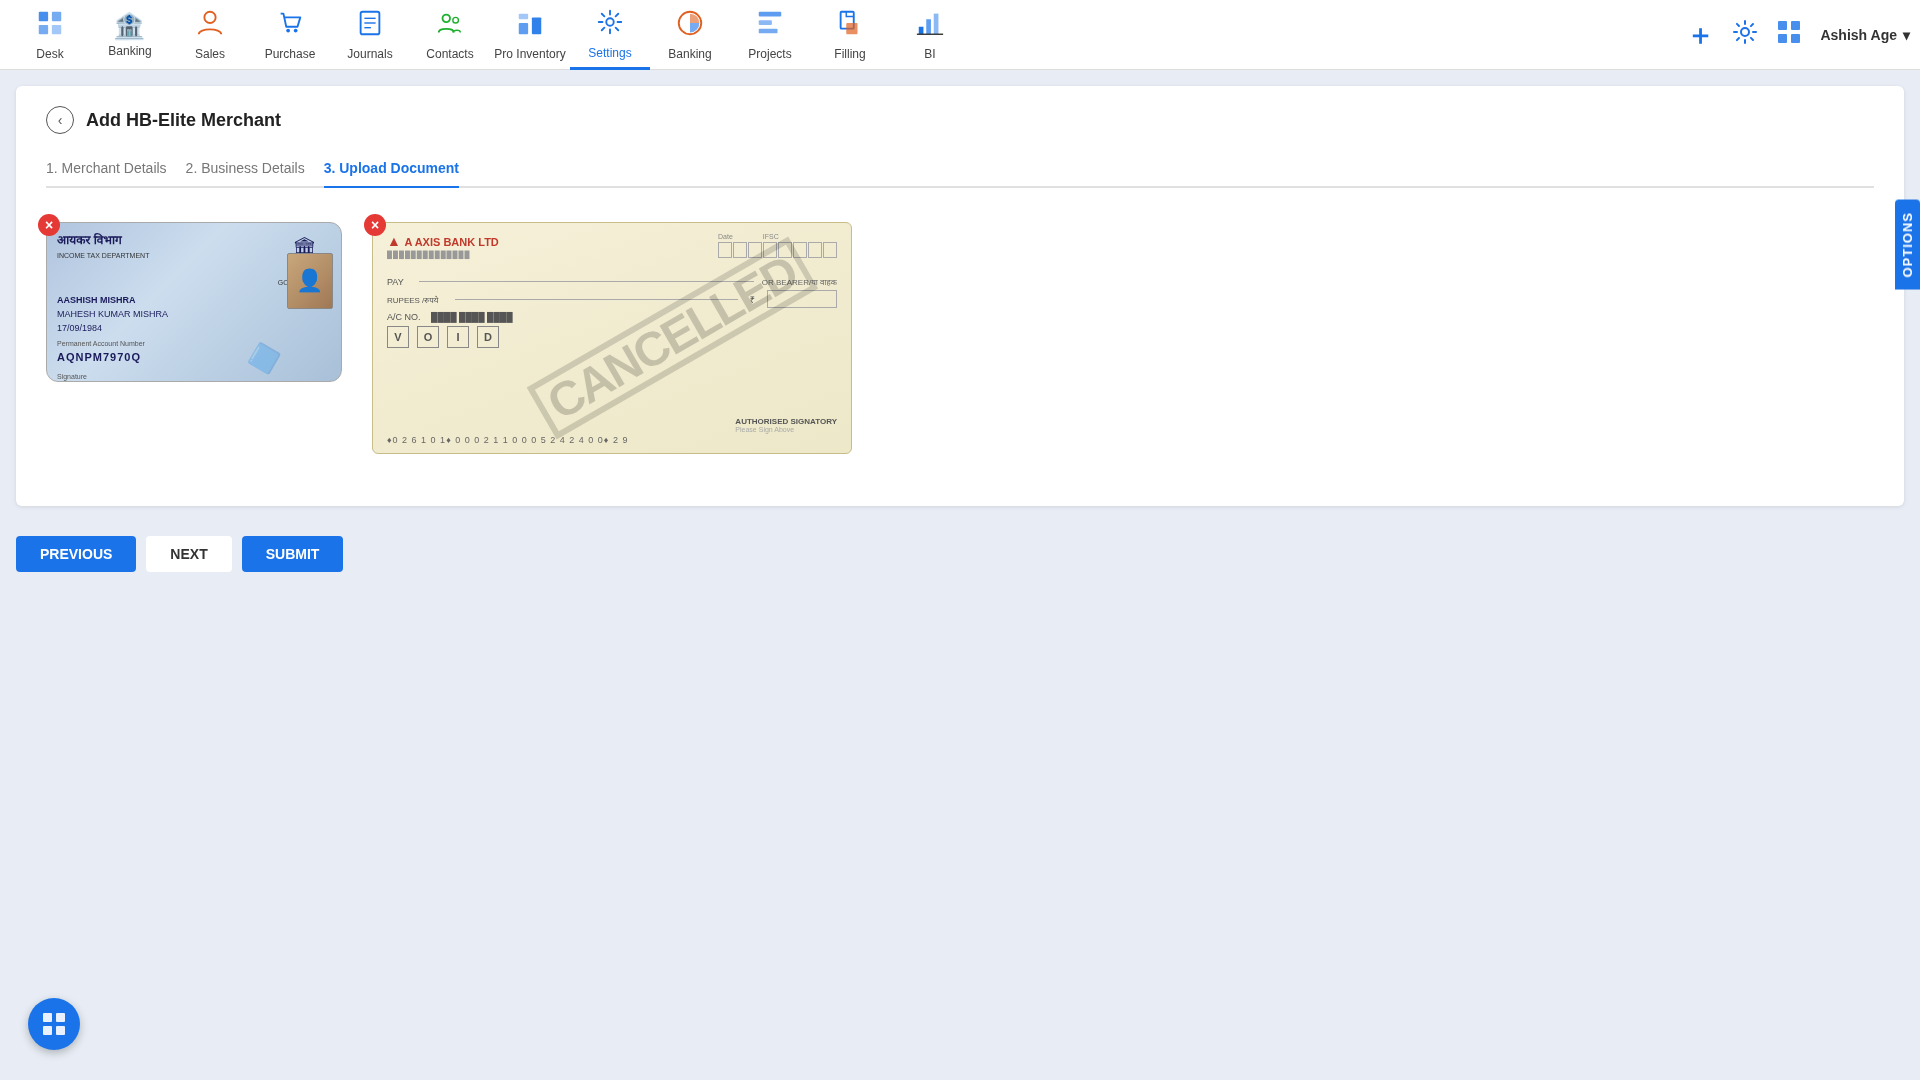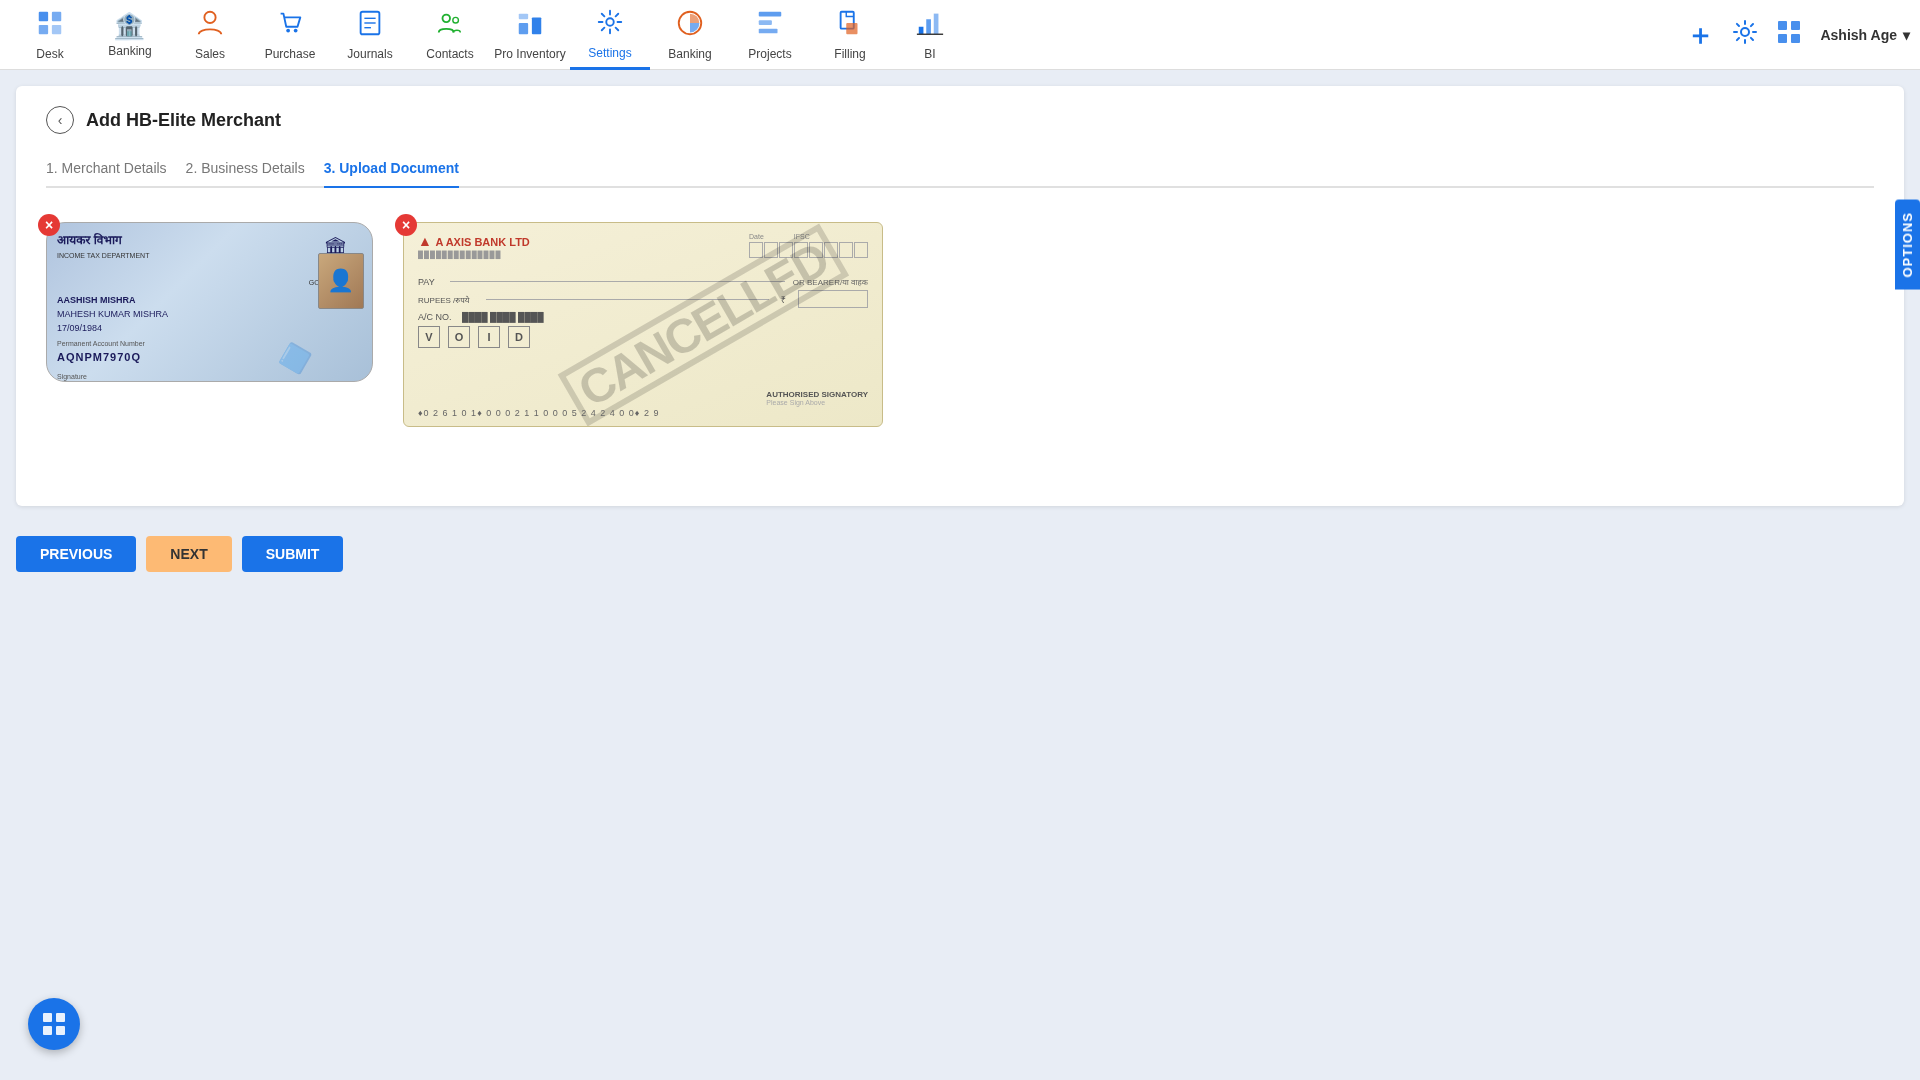--- a/index.html
+++ b/index.html
@@ -88,23 +88,23 @@
       position: absolute; top: -8px; left: -8px;
       width: 22px; height: 22px; border-radius: 50%;
       background: #e53935; color: white;
       display: flex; align-items: center; justify-content: center;
       font-size: 14px; font-weight: bold; cursor: pointer;
       z-index: 10;
     }
 
     
     .pan-card {
-      width: 327px; height: 160px;
+      width: 296px; height: 160px;
       background: linear-gradient(135deg, #b0c4de 0%, #cde 40%, #a8c0d8 100%);
-      border-radius: 19px; overflow: hidden; position: relative;
+      border-radius: 12px; overflow: hidden; position: relative;
       border: 1px solid #aaa;
     }
     .pan-card-inner {
       padding: 8px 10px; color: #1a1a5a; font-size: 9px; line-height: 1.6;
     }
     .pan-card-header {
       display: flex; justify-content: space-between; align-items: flex-start;
       margin-bottom: 2px;
     }
     .pan-number { font-size: 11px; font-weight: bold; color: #1a1a5a; letter-spacing: 1px; }
@@ -118,21 +118,21 @@
     }
     .pan-watermark {
       position: absolute; bottom: 5px; right: 60px;
       font-size: 8px; color: rgba(100,100,180,0.3);
       transform: rotate(-15deg); font-weight: bold;
       font-size: 30px; letter-spacing: -2px;
     }
 
     
     .cheque-card {
-      width: 480px; height: 205px;
+      width: 480px; height: 232px;
       background: linear-gradient(160deg, #f5f0d8 0%, #ede8c8 100%);
       border-radius: 6px; border: 1px solid #c8bc88;
       position: relative; overflow: hidden;
       padding: 10px 14px;
     }
     .cheque-bank-name {
       font-size: 13px; font-weight: bold; color: #c0392b;
       margin-bottom: 2px;
     }
     .cheque-bank-sub { font-size: 8px; color: #888; }
@@ -192,21 +192,21 @@
     .bottom-actions {
       display: flex; justify-content: flex-start;
       gap: 10px; margin-top: 30px;
       padding: 0 16px 16px;
     }
     .btn {
       padding: 10px 24px; font-size: 14px; font-weight: bold;
       border: none; border-radius: 4px; cursor: pointer;
     }
     .btn-primary { background: #1a73e8; color: white; }
-    .btn-secondary { background: #fdba74; color: #333; }
+    .btn-secondary { background: #ffffff; color: #333; }
 
     
     .grid-fab {
       position: fixed; bottom: 30px; left: 28px;
       width: 52px; height: 52px; border-radius: 50%;
       background: #1a73e8; color: white;
       display: flex; align-items: center; justify-content: center;
       font-size: 22px; cursor: pointer; box-shadow: 0 3px 8px rgba(0,0,0,0.25);
     }
 

